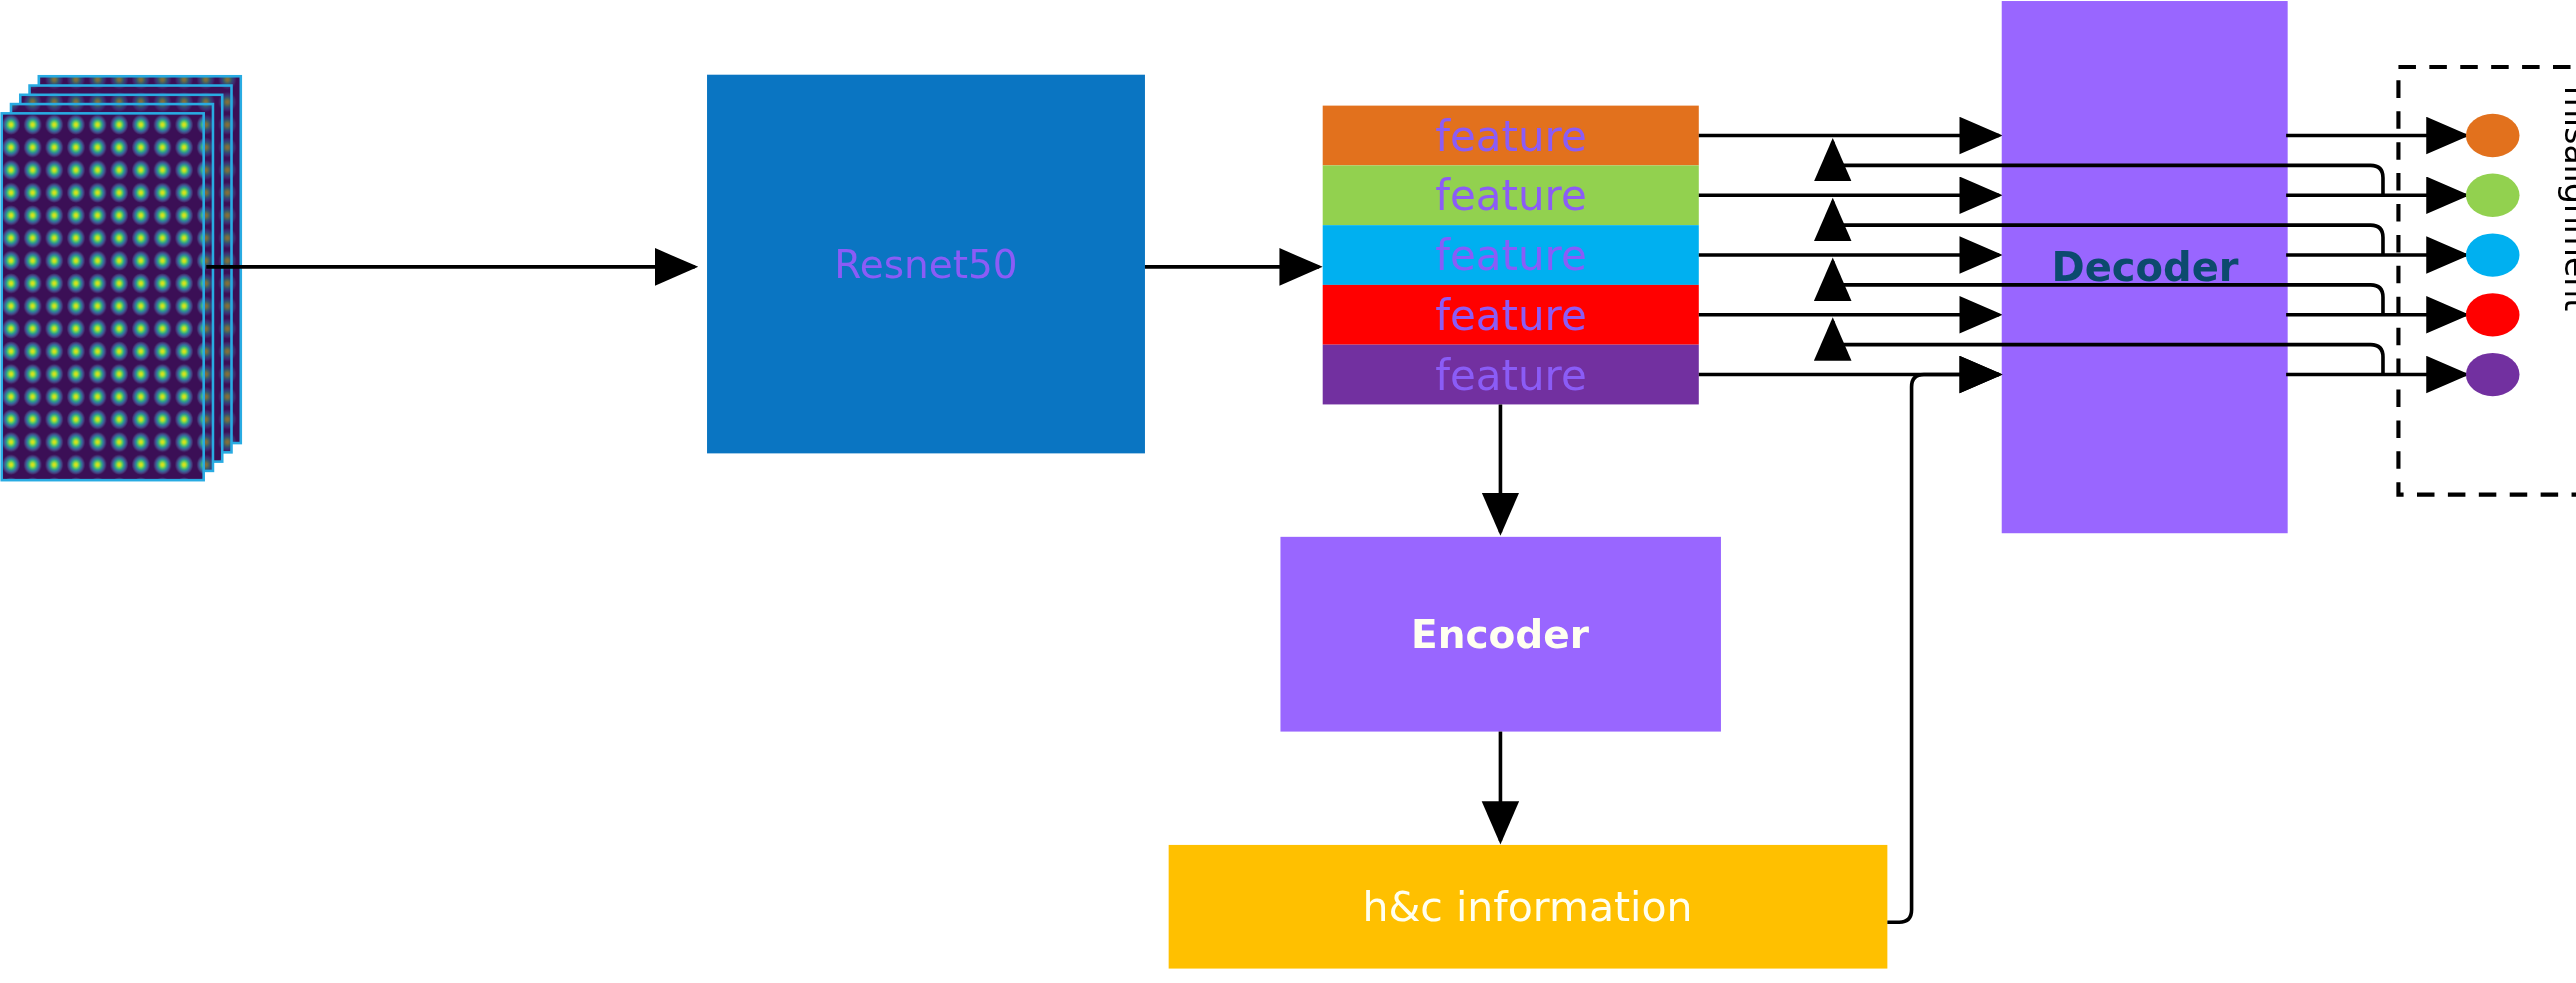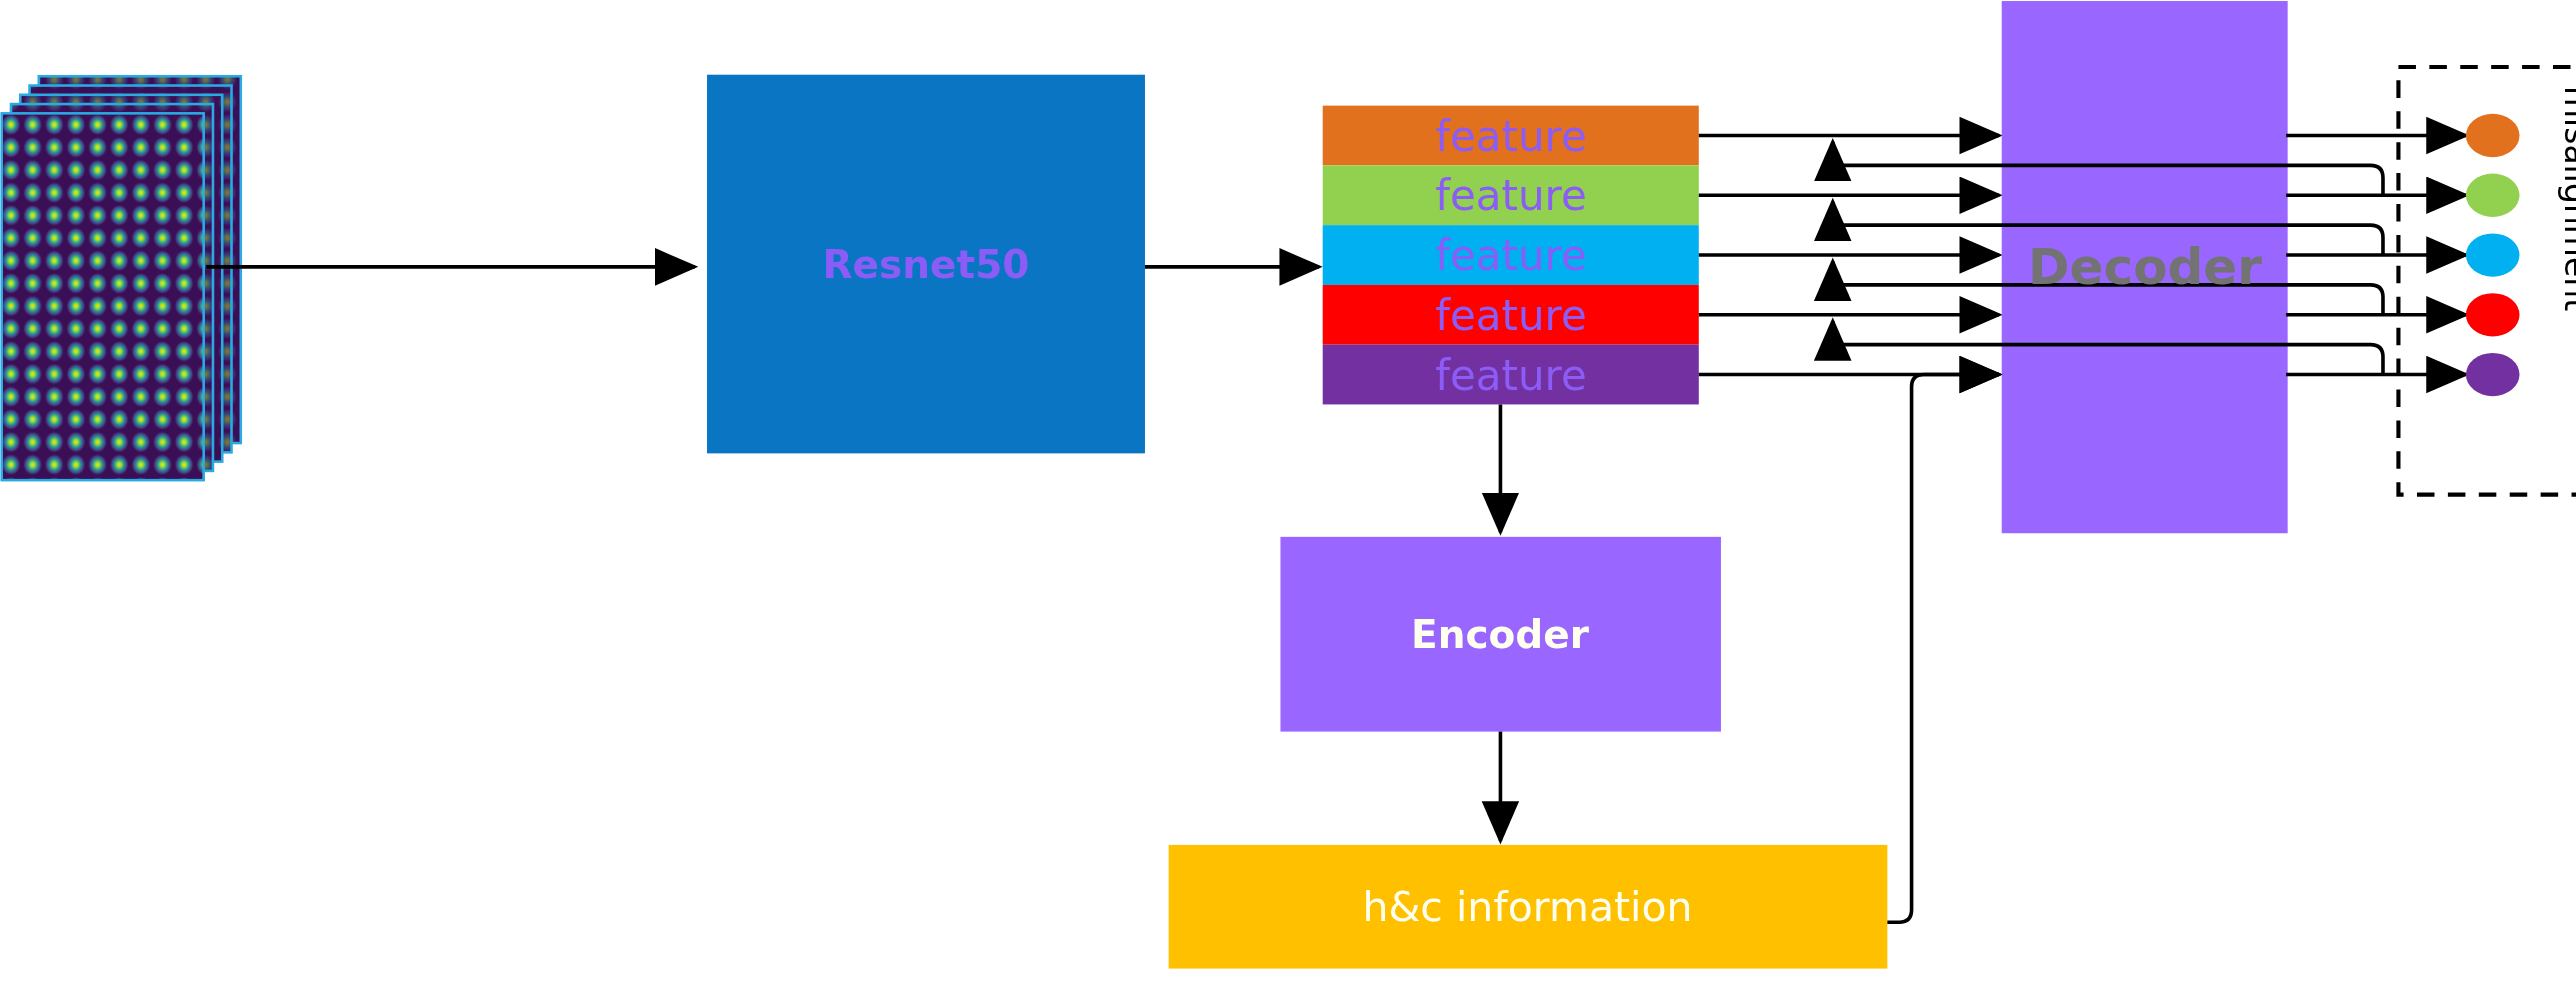--- a/index.html
+++ b/index.html
@@ -117,29 +117,29 @@
 
     <g>
       <ellipse cx="4838" cy="263" rx="52" ry="42" fill="#E2711D"></ellipse>
       <ellipse cx="4838" cy="379" rx="52" ry="42" fill="#92D14F"></ellipse>
       <ellipse cx="4838" cy="495" rx="52" ry="42" fill="#00B0F0"></ellipse>
       <ellipse cx="4838" cy="611" rx="52" ry="42" fill="#FF0000"></ellipse>
       <ellipse cx="4838" cy="727" rx="52" ry="42" fill="#7230A0"></ellipse>
     </g>
   </svg>
 
-  <div class="blocklabel" style="left:707px;top:75px;width:438px;height:379px;font-size:39px;font-weight:bold;">Resnet50</div>
+  <div class="blocklabel" style="left:707px;top:75px;width:438px;height:379px;font-size:39px;font-weight:normal;">Resnet50</div>
 
   <div class="blocklabel" style="left:1323px;top:106px;width:376px;height:60px;font-size:42px;">feature</div>
   <div class="blocklabel" style="left:1323px;top:165px;width:376px;height:60px;font-size:42px;">feature</div>
   <div class="blocklabel" style="left:1323px;top:225px;width:376px;height:60px;font-size:42px;">feature</div>
   <div class="blocklabel" style="left:1323px;top:285px;width:376px;height:60px;font-size:42px;">feature</div>
   <div class="blocklabel" style="left:1323px;top:345px;width:376px;height:60px;font-size:42px;">feature</div>
 
-  <div class="blocklabel" style="left:2002px;top:1px;width:286px;height:532px;font-size:50px;font-weight:bold;color:#737373;">Decoder</div>
+  <div class="blocklabel" style="left:2002px;top:1px;width:286px;height:532px;font-size:40px;font-weight:bold;color:#0c4a6e;">Decoder</div>
 
   <div class="blocklabel" style="left:1168px;top:845px;width:719px;height:124px;font-size:41px;color:#FFFFF0;">h&amp;c information</div>
 
   <div class="blocklabel" style="left:1280px;top:537px;width:440px;height:195px;font-size:39px;font-weight:bold;color:#FFFFF0;">Encoder</div>
 
   <div class="blocklabel" style="left:2473px;top:178px;width:206px;height:41px;font-size:33px;color:#000;
               transform:rotate(90deg);transform-origin:center center;">misalignment</div>
 
 </div>
 

